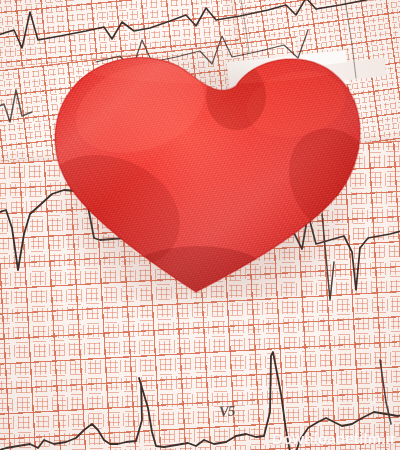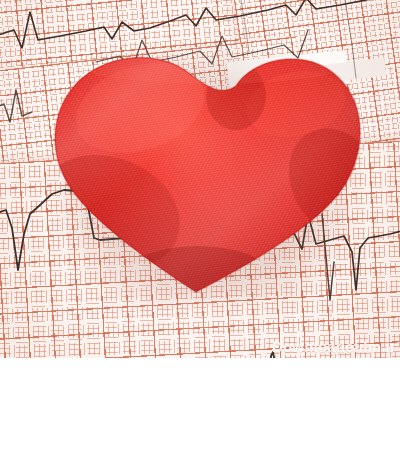--- a/index.html
+++ b/index.html
@@ -8,21 +8,21 @@
     padding: 0;
     background: #ffffff;
   }
   body {
     font-family: "Liberation Sans", sans-serif;
   }
 
   #scene {
     position: relative;
     width: 400px;
-    height: 358px;
+    height: 450px;
     overflow: hidden;
     background: #fbf3ef;
   }
 
   
   .paper {
     position: absolute;
     background-color: #fcf5f1;
   }
 

